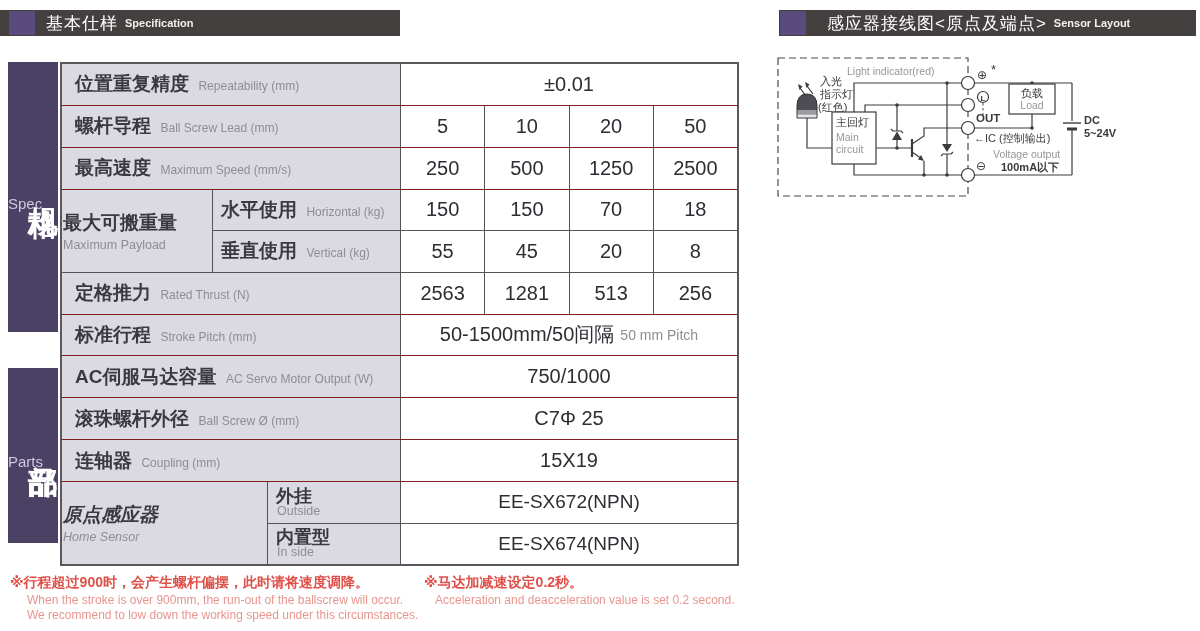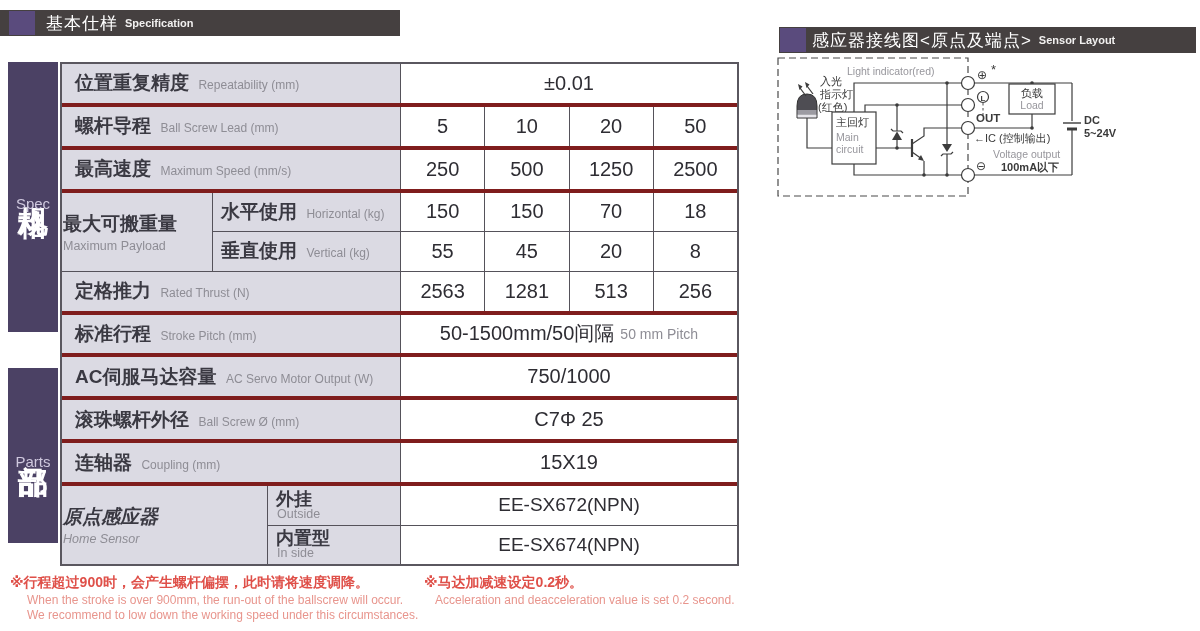--- a/index.html
+++ b/index.html
@@ -4,41 +4,41 @@
 <style>
   * { margin:0; padding:0; box-sizing:border-box; }
   html,body { width:1200px; height:631px; background:#fff;
     font-family:"Liberation Sans","DejaVu Sans",sans-serif; }
   .stage { position:relative; width:1200px; height:631px; overflow:hidden; background:#fff; }
 
   
   .hdr { position:absolute; top:10px; height:26px; background:#454040;
          display:flex; align-items:center; }
   .hdr-left  { left:0;    width:400px; padding-left:46px; }
-  .hdr-right { left:779px; width:417px; padding-left:33px;margin-top:17px; }
+  .hdr-right { left:779px; width:417px; padding-left:48px; }
   .sq { position:absolute; top:1px; width:26px; height:24px; background:#5a4b7d; }
   .hdr-left  .sq { left:9px; }
   .hdr-right .sq { left:1px; }
   .hdr .zh-t { color:#fff; font-weight:normal; font-size:17px; letter-spacing:1px; white-space:nowrap; }
   .hdr .en-t { color:#f2f1f0; font-weight:600; font-size:11px; margin-left:7px; white-space:nowrap; }
 
   
   .side { position:absolute; left:8px; width:50px; background:#4b4164;
-          display:flex; flex-direction:column; align-items:center; justify-content:center; }
+          display:flex; flex-direction:column; justify-content:center; }
   .side-spec  { top:62px;  height:270px; }
   .side-parts { top:355px; height:175px;margin-top:13px; }
   .side .vzh { writing-mode:vertical-rl; text-orientation:upright;
                color:#fff; font-weight:bold; font-size:30px; line-height:1;
                letter-spacing:3px; }
   .side .ven { color:#cfc8de; font-size:15px; margin-top:6px; }
 
   
   .tbl { position:absolute; left:60px; top:62px; width:679px; height:504px;
          border:2px solid #5a575f; display:flex; flex-direction:column; background:#fff; }
-  .row  { display:flex; flex:1; border-bottom:4px solid #7f1d1d; min-height:0; }
+  .row  { display:flex; flex:1; border-bottom:1px solid #7f1d1d; min-height:0; }
   .grp  { display:flex; flex:2; border-bottom:1px solid #55525a; min-height:0; }
   .row:last-child, .grp:last-child { border-bottom:none; }
 
   .lab { width:339px; flex-shrink:0; background:#dbdae3; border-right:1px solid #55525a;
          display:flex; align-items:center; padding-left:13px; overflow:hidden; }
   .lab .line { white-space:nowrap; }
   .zh { font-size:19px; font-weight:bold; color:#3a3942; }
   .en { font-size:12px; color:#8e8d95; margin-left:5px; }
 
   .lab2 { flex-shrink:0; background:#dbdae3; border-right:1px solid #55525a;

